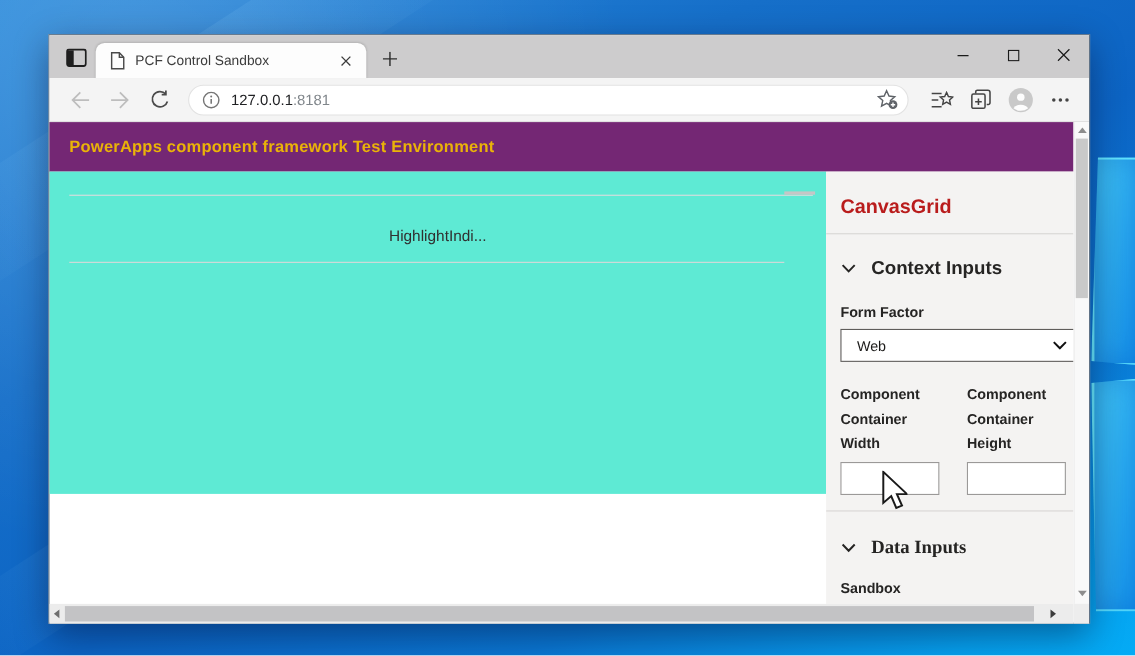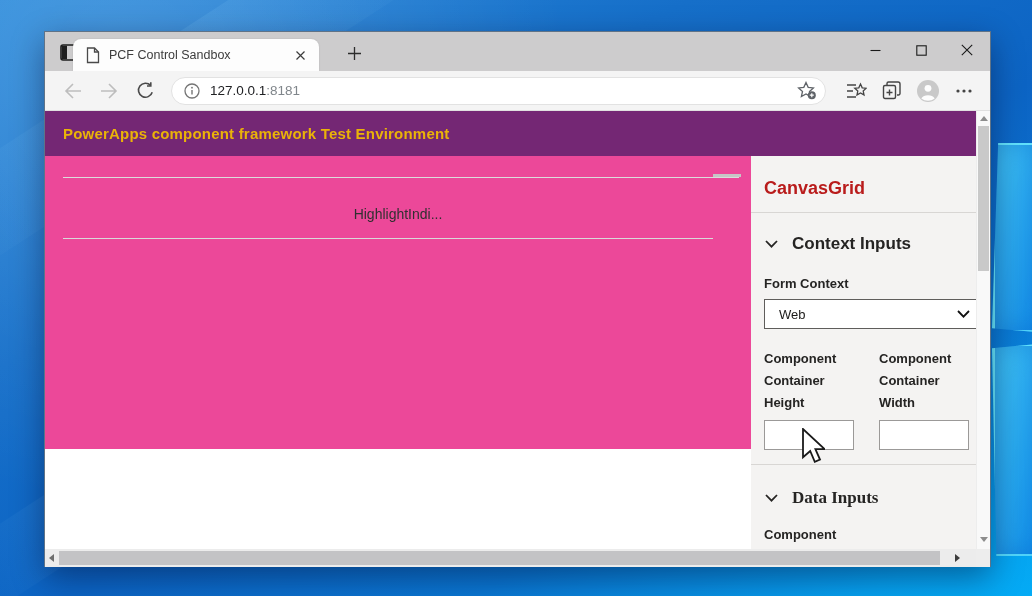--- a/index.html
+++ b/index.html
@@ -20,21 +20,21 @@
   .pane-top { top:143px; height:189px; clip-path:polygon(14% 0, 100% 0, 100% 100%, 0 98%); }
   .pane-bottom { top:344px; height:212px; clip-path:polygon(0 2%, 100% 0, 100% 100%, 10% 100%); }
 
   
   .window { position:absolute; left:44px; top:31px; width:947px; height:536px;
     border:1px solid rgba(10,40,70,.65); box-shadow:0 10px 30px rgba(0,0,30,.40); background:#fff; }
 
   
   .tabstrip { position:absolute; left:0; top:0; width:100%; height:39px; background:#cdcccd; }
   .vtabs-btn { position:absolute; left:13px; top:10px; width:22px; height:20px; display:flex; align-items:center; justify-content:center; cursor:pointer; }
-  .tab { position:absolute; left:28px; top:7px; width:246px; height:32px; background:#fdfdfd;
+  .tab { position:absolute; left:42px; top:7px; width:246px; height:32px; background:#fdfdfd;
     border-radius:8px 8px 0 0; display:flex; align-items:center; padding:0 10px 0 13px; box-shadow:0 0 2px rgba(0,0,0,.12); }
   .tab-title { font-size:12.5px; color:#3c3c3c; white-space:nowrap; overflow:hidden; flex:1; margin-left:9px; }
   .tab-close { width:18px; height:18px; display:flex; align-items:center; justify-content:center; border-radius:4px; cursor:pointer; }
   .newtab-btn { position:absolute; left:297px; top:11px; width:24px; height:20px; display:flex; align-items:center; justify-content:center; cursor:pointer; }
   .win-controls { position:absolute; right:0; top:0; height:39px; display:flex; }
   .win-btn { width:46px; height:36px; display:flex; align-items:center; justify-content:center; cursor:pointer; }
 
   
   .toolbar { position:absolute; left:0; top:39px; width:100%; height:40px; background:#f4f4f4;
     border-bottom:1px solid #e0e0e0; display:flex; align-items:center; padding:0 12px 0 14px; }
@@ -43,21 +43,21 @@
     display:flex; align-items:center; padding:0 8px 0 12px; margin:0 8px 0 4px; }
   .url-text { font-size:13.5px; color:#202124; margin-left:10px; flex:1; white-space:nowrap; }
   .url-port { color:#80868b; }
   .tb-icon { width:28px; height:28px; display:flex; align-items:center; justify-content:center; margin-left:8px; border-radius:4px; cursor:pointer; }
 
   
   .banner { position:absolute; left:0; top:79px; width:931px; height:45px; background:#742774;
     display:flex; align-items:center; padding-left:18px; }
   .banner-title { color:#eab308; font-size:15px; font-weight:600; letter-spacing:.2px; }
 
-  .main { position:absolute; left:0; top:124px; width:706px; height:293px; background:#ec4899; }
+  .main { position:absolute; left:0; top:124px; width:706px; height:293px; background:#5eead4; }
   .grid-line-top { position:absolute; left:18px; right:12px; top:21px; border-top:1px solid #dcdcdc; }
   .grid-mini-thumb { position:absolute; right:10px; top:18px; width:28px; height:3px; background:#c6c6c6; }
   .grid-header { position:absolute; left:0; top:50px; width:100%; text-align:center; font-size:14px; color:#303030; }
   .grid-line-bottom { position:absolute; left:18px; top:82px; width:650px; border-top:1px solid #d9d9d9; }
 
   
   .sidebar { position:absolute; left:706px; top:124px; width:225px; height:393px; background:#f4f3f2;
     padding:22px 3px 0 13px; overflow:hidden; }
   .panel-title { font-size:18px; font-weight:700; color:#b91c1c; }
   .hr { border-top:1px solid #d8d6d4; margin:13px -3px 0 -13px; }
@@ -225,49 +225,49 @@
       <div class="panel-title">CanvasGrid</div>
       <div class="hr"></div>
 
       <div class="section-head">
         <svg class="chev" viewBox="0 0 15 12">
             <path d="M2 3 L7.5 8.7 L13 3" fill="none" stroke="#252423" stroke-width="1.8"></path>
           </svg>
         <span class="section-label">Context Inputs</span>
       </div>
 
-      <div class="field-label ff-label">Form Context</div>
+      <div class="field-label ff-label">Form Factor</div>
       <div class="select">
         <span class="select-value">Web</span>
         <svg width="13" height="8" viewBox="0 0 13 8">
             <path d="M1 1 L6.5 6.6 L12 1" fill="none" stroke="#111" stroke-width="1.8"></path>
           </svg>
       </div>
 
       <div class="fields-row">
         <div class="field-col">
+          <div class="wrap-label">Component Container Width</div>
+          <input class="text-input" type="text" value="" style="">
+        </div>
+        <div class="field-col">
           <div class="wrap-label">Component Container Height</div>
-          <input class="text-input" type="text" value="" style="">
-        </div>
-        <div class="field-col">
-          <div class="wrap-label">Component Container Width</div>
           <input class="text-input" type="text" value="" style="">
         </div>
       </div>
 
       <div class="hr2"></div>
 
       <div class="section-head ds-head">
         <svg class="chev" viewBox="0 0 15 12">
             <path d="M2 3 L7.5 8.7 L13 3" fill="none" stroke="#252423" stroke-width="1.8"></path>
           </svg>
         <span class="section-label">Data Inputs</span>
       </div>
 
-      <div class="field-label prop-label">Component</div>
+      <div class="field-label prop-label">Sandbox</div>
     </div>
 
     <div class="vscroll">
       <div class="up"></div>
       <div class="thumb"></div>
       <div class="down"></div>
     </div>
     <div class="hscroll">
       <div class="left"></div>
       <div class="thumb"></div>

